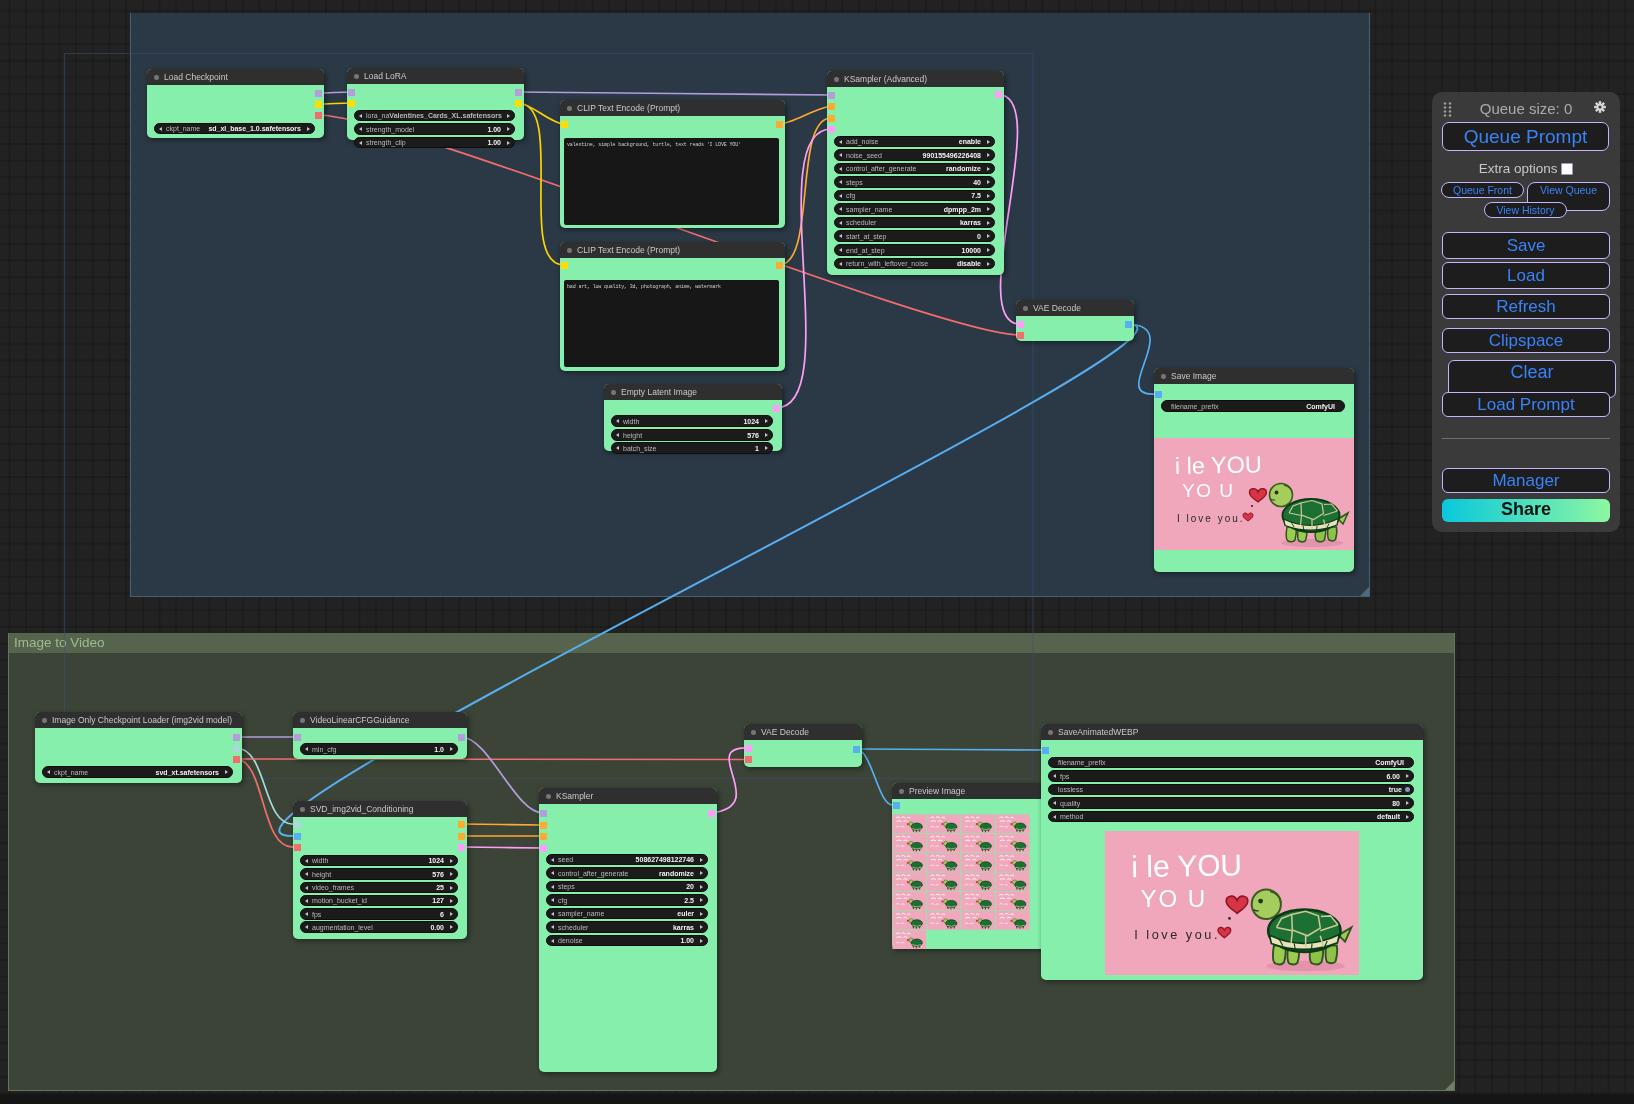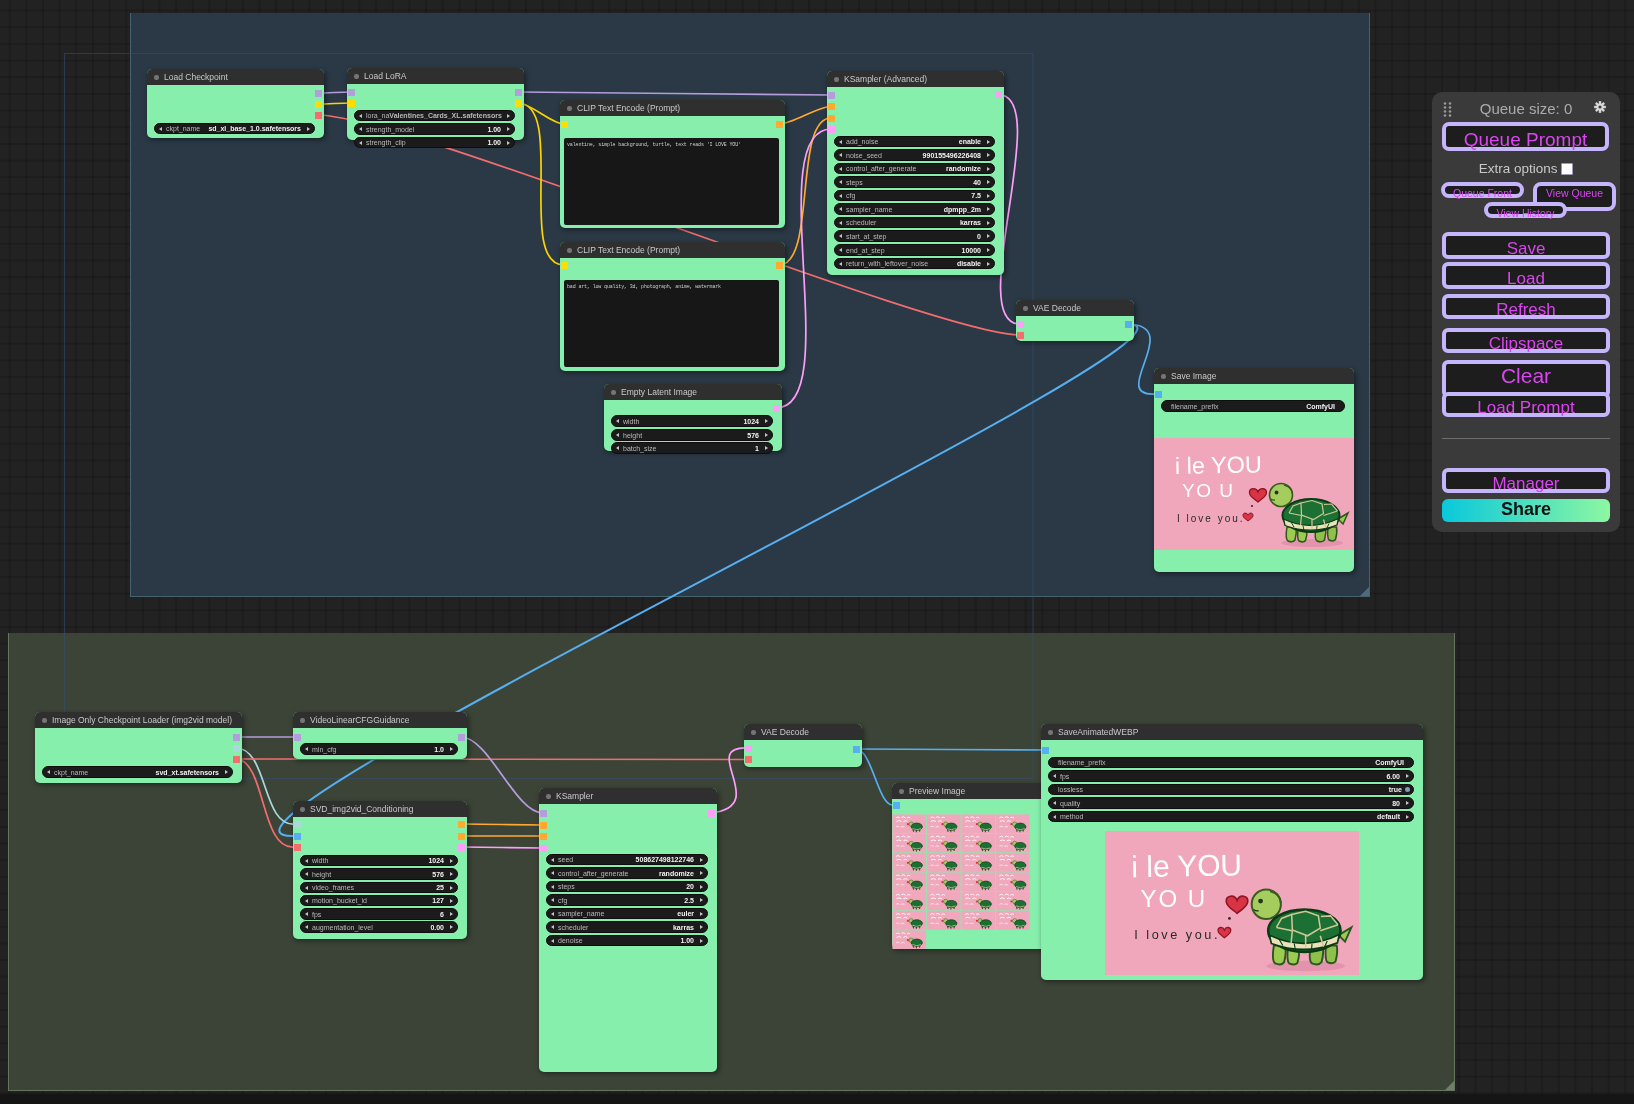--- a/index.html
+++ b/index.html
@@ -17,27 +17,28 @@
 .s{position:absolute;width:7px;height:7px;z-index:11}
 .purple{background:#b39ddb}.yellow{background:#fd0}.red{background:#f26d6d}
 .orange{background:#ffa931}.pink{background:#ff9ef9}.blue{background:#57aef0}.teal{background:#a8dadc}
 .w{position:absolute;left:7px;height:11.5px;background:#1b1b1b;border:1px solid #0d0d0d;border-radius:6px;font-size:7px;line-height:10px;color:#b9b9b9}
 .w .lb{position:absolute;left:11px;top:0.5px;white-space:nowrap}
 .w .vl{position:absolute;right:13px;top:0.5px;color:#f2f2f2;font-weight:bold;white-space:nowrap}
 .w.noarr .lb{left:9px}.w.noarr .vl{right:9px}
 .w .al{position:absolute;left:4px;top:3px;width:0;height:0;border:2.4px solid transparent;border-right:3.4px solid #c5c5c5;border-left:none}
 .w .ar{position:absolute;right:4px;top:3px;width:0;height:0;border:2.4px solid transparent;border-left:3.4px solid #c5c5c5;border-right:none}
 .ta{position:absolute;background:#171717;border-radius:2px;font-family:"Liberation Mono",monospace;font-size:5px;letter-spacing:-0.15px;color:#cfcfcf;padding:4px 3px;line-height:6px}
-.mbtn{position:absolute;background:#1d1d1d;border:4px solid #c4b5fd;border-radius:6px;color:#d946ef;text-align:center}
+.mbtn{position:absolute;background:#1d1d1d;border:1px solid #c4b5fd;border-radius:6px;color:#3b82f6;text-align:center}
 </style></head><body>
 <div id="cv"></div>
 <div class="grp" style="left:130px;top:13px;width:1240px;height:584px;background:#2a3945;border:1px solid #44636f;border-top:none">
     <div style="position:absolute;right:0;bottom:0;width:0;height:0;border-left:9px solid transparent;border-bottom:9px solid #4e6b7e"></div>
   </div>
 <div class="grp" style="left:8px;top:633px;width:1447px;height:458px;background:#3b4437;border:1px solid #66755e;border-top:none">
+    <div class="gh" style="background:#57644d;color:#9dbb90">Image to Video</div>
     <div style="position:absolute;right:0;bottom:0;width:0;height:0;border-left:9px solid transparent;border-bottom:9px solid #6d7f66"></div>
   </div>
 <svg id="wires" width="1634" height="1104" viewBox="0 0 1634 1104" fill="none">
     <path d="M64.5,53.5 L1033,53.5 L1033,778.5 L64.5,778.5 Z" stroke="#36517a" stroke-width="1.1" opacity="0.55"></path>
     <path d="M318,93 C328,93 341,92 351,92" stroke="#b39ddb" stroke-width="1.7" opacity="1"></path>
     <path d="M318,104 C328,104 341,103 351,103" stroke="#fdd400" stroke-width="1.7" opacity="1"></path>
     <path d="M318,115 C402,115 936,335 1020,335" stroke="#f26d6d" stroke-width="1.7" opacity="1"></path>
     <path d="M518,92 C596,92 753,95 831,95" stroke="#b39ddb" stroke-width="1.7" opacity="1"></path>
     <path d="M518,103 C531,103 551,124 564,124" stroke="#fdd400" stroke-width="1.7" opacity="1"></path>
     <path d="M518,103 C566,103 516,265 564,265" stroke="#fdd400" stroke-width="1.7" opacity="1"></path>
@@ -497,24 +498,24 @@
             <rect x="3.8" y="-1.6" width="4" height="3.2"></rect>
           </g>
         </g>
         <circle r="4.6"></circle>
         <circle r="2.1" fill="#3a3a3a"></circle>
       </g>
     </svg>
 <div class="mbtn" style="left:10px;top:30px;width:167px;height:29px;border-radius:7px;font-size:19px;line-height:27px">Queue Prompt</div>
 <div style="position:absolute;left:0;right:0;top:69px;text-align:center;font-size:13.5px;color:#c8c8c8">Extra options <span style="display:inline-block;width:12px;height:12px;background:#fff;border:1px solid #9a9ab8;vertical-align:-2px;border-radius:1px"></span></div>
 <div class="mbtn" style="left:9px;top:90px;width:83px;height:15.5px;border-radius:8px;font-size:10.5px;line-height:14px">Queue Front</div>
-<div class="mbtn" style="left:101px;top:90px;width:83px;height:29px;border-radius:8px;font-size:10.5px;line-height:14px">View Queue</div>
+<div class="mbtn" style="left:95px;top:90px;width:83px;height:29px;border-radius:8px;font-size:10.5px;line-height:14px">View Queue</div>
 <div class="mbtn" style="left:52px;top:110px;width:83px;height:15.5px;border-radius:8px;font-size:10.5px;line-height:14px">View History</div>
 <div class="mbtn" style="left:10px;top:140px;width:168px;height:26.5px;font-size:17px;line-height:25px">Save</div>
 <div class="mbtn" style="left:10px;top:170px;width:168px;height:26.5px;font-size:17px;line-height:25px">Load</div>
 <div class="mbtn" style="left:10px;top:202px;width:168px;height:25px;font-size:17px;line-height:23px">Refresh</div>
 <div class="mbtn" style="left:10px;top:236px;width:168px;height:25px;font-size:17px;line-height:23px">Clipspace</div>
-<div class="mbtn" style="left:10px;top:268px;width:168px;height:38px;font-size:21px;line-height:23px">Clear</div>
+<div class="mbtn" style="left:16px;top:268px;width:168px;height:38px;font-size:18px;line-height:23px">Clear</div>
 <div class="mbtn" style="left:10px;top:300px;width:168px;height:25px;font-size:17px;line-height:23px">Load Prompt</div>
 <div style="position:absolute;left:10px;top:346px;width:168px;height:0;border-top:1px solid #6e6e6e"></div>
 <div class="mbtn" style="left:10px;top:376px;width:168px;height:25px;font-size:17px;line-height:23px">Manager</div>
 <div class="mbtn" style="left:10px;top:407px;width:168px;height:23px;font-size:18px;line-height:21px;background:linear-gradient(90deg,#09c8dc,#8df7a2);color:#111;border:none;font-weight:bold">Share</div>
 </div>
 <div style="position:absolute;left:0;top:1094px;width:1634px;height:10px;background:#151515;z-index:15"></div>
 </body></html>

